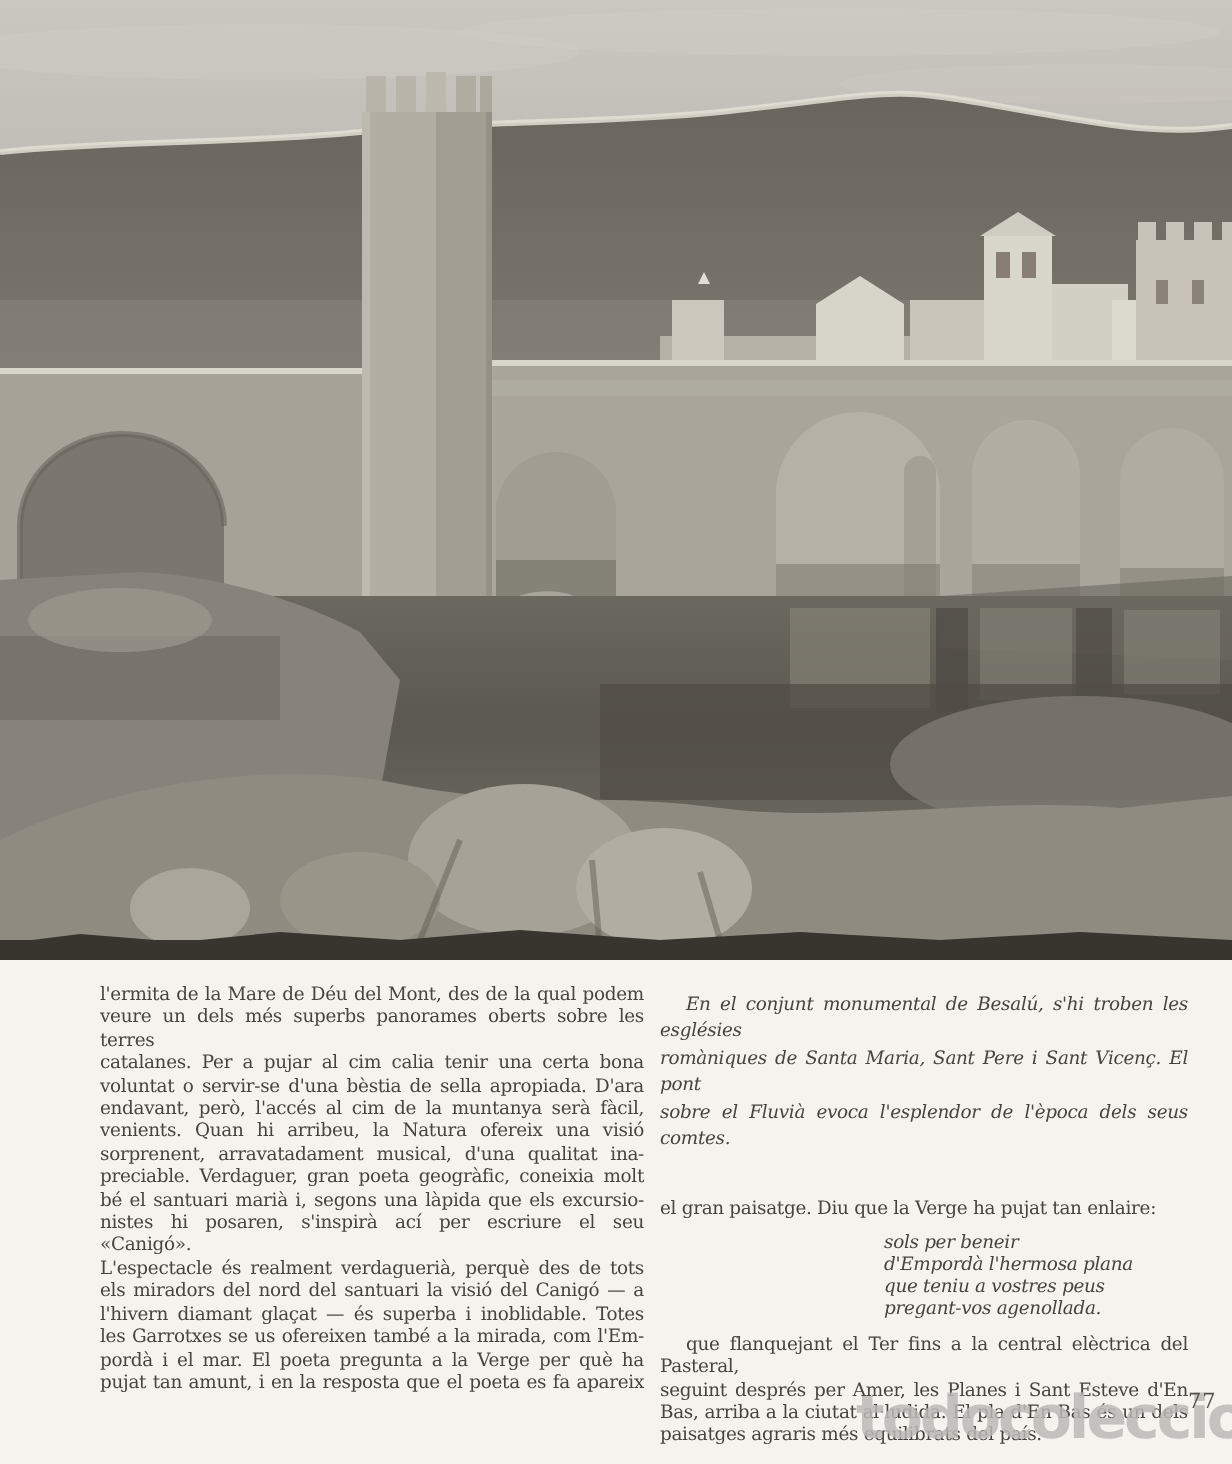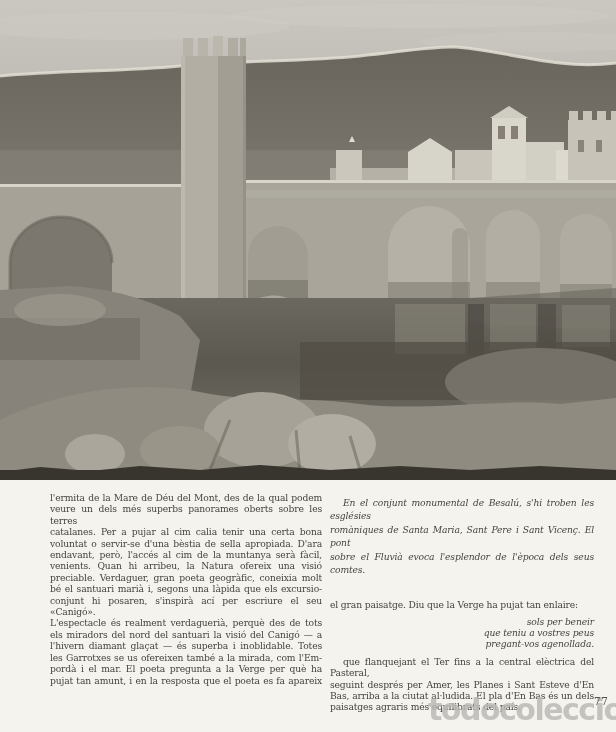--- a/index.html
+++ b/index.html
@@ -13,21 +13,21 @@
   .col{position:absolute;color:#45443e;font-size:9.2px;line-height:11.4px;
        letter-spacing:-0.15px;}
   .col-left{left:50px;top:12px;width:272px;}
   .col-right{left:330px;top:16px;width:264px;}
   .jus .line{text-align:justify;text-align-last:justify;}
   .cap{font-style:italic;line-height:13.4px;margin-bottom:23px;}
   .cap .line{text-align:justify;text-align-last:justify;}
   .cap .line:first-child{text-indent:13px;}
   .cap .line:last-child{text-align-last:left;}
   .lead{white-space:nowrap;}
-  .poem{font-style:italic;margin:5px 0 7px 112px;line-height:11px;text-align:right;}
+  .poem{font-style:italic;margin:5px 0 7px 112px;line-height:11px;}
   .para .line{text-align:justify;text-align-last:justify;}
   .para .line:first-child{text-indent:13px;}
   .para .line:last-child{text-align-last:left;}
 
   .watermark{position:absolute;left:428px;top:692px;
      font-family:"DejaVu Sans","Liberation Sans",sans-serif;
      font-weight:bold;font-size:30px;letter-spacing:-1.5px;
      color:rgba(186,185,181,0.85);white-space:nowrap;z-index:2;}
   .pagenum{position:absolute;left:594px;top:695px;font-size:10.5px;
      color:#54524c;z-index:3;letter-spacing:0.5px;}
@@ -167,40 +167,42 @@
 
   <div class="textarea">
 
     <div class="col col-left jus">
         <div class="line">l'ermita de la Mare de Déu del Mont, des de la qual podem</div>
         <div class="line">veure un dels més superbs panorames oberts sobre les terres</div>
         <div class="line">catalanes. Per a pujar al cim calia tenir una certa bona</div>
         <div class="line">voluntat o servir-se d'una bèstia de sella apropiada. D'ara</div>
         <div class="line">endavant, però, l'accés al cim de la muntanya serà fàcil,</div>
         <div class="line">venients. Quan hi arribeu, la Natura ofereix una visió</div>
+        <div class="line">sorprenent, arravatadament musical, d'una qualitat ina-</div>
         <div class="line">preciable. Verdaguer, gran poeta geogràfic, coneixia molt</div>
         <div class="line">bé el santuari marià i, segons una làpida que els excursio-</div>
-        <div class="line">conjunt hi posaren, s'inspirà ací per escriure el seu «Canigó».</div>
+        <div class="line">nistes hi posaren, s'inspirà ací per escriure el seu «Canigó».</div>
         <div class="line">L'espectacle és realment verdaguerià, perquè des de tots</div>
         <div class="line">els miradors del nord del santuari la visió del Canigó — a</div>
         <div class="line">l'hivern diamant glaçat — és superba i inoblidable. Totes</div>
         <div class="line">les Garrotxes se us ofereixen també a la mirada, com l'Em-</div>
         <div class="line">pordà i el mar. El poeta pregunta a la Verge per què ha</div>
         <div class="line">pujat tan amunt, i en la resposta que el poeta es fa apareix</div>
       </div>
 
     <div class="col col-right">
       <div class="cap">
           <div class="line">En el conjunt monumental de Besalú, s'hi troben les esglésies</div>
           <div class="line">romàniques de Santa Maria, Sant Pere i Sant Vicenç. El pont</div>
           <div class="line">sobre el Fluvià evoca l'esplendor de l'època dels seus comtes.</div>
         </div>
       <div class="lead">el gran paisatge. Diu que la Verge ha pujat tan enlaire:</div>
       <div class="poem">
           <div class="pline">sols per beneir</div>
+          <div class="pline">d'Empordà l'hermosa plana</div>
           <div class="pline">que teniu a vostres peus</div>
           <div class="pline">pregant-vos agenollada.</div>
         </div>
       <div class="para">
           <div class="line">que flanquejant el Ter fins a la central elèctrica del Pasteral,</div>
           <div class="line">seguint després per Amer, les Planes i Sant Esteve d'En</div>
           <div class="line">Bas, arriba a la ciutat al·ludida. El pla d'En Bas és un dels</div>
           <div class="line">paisatges agraris més equilibrats del país.</div>
         </div>
 

